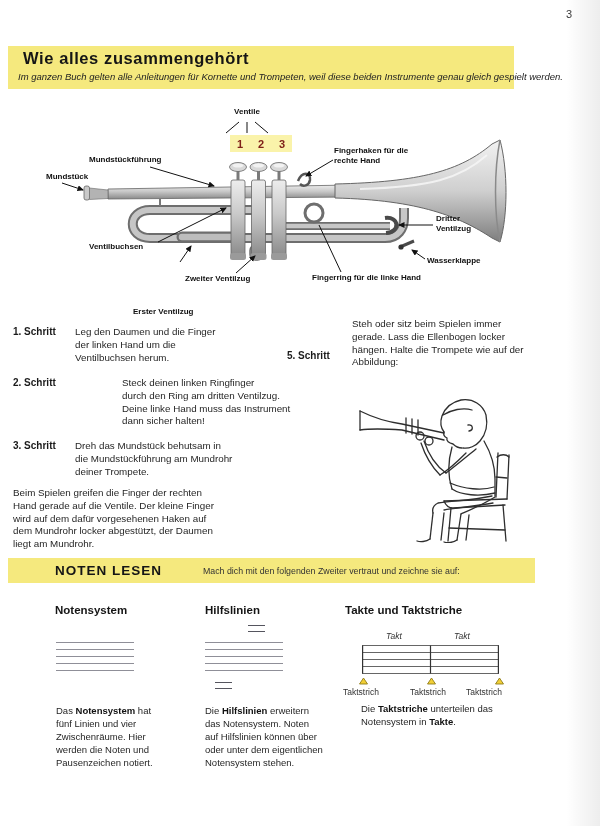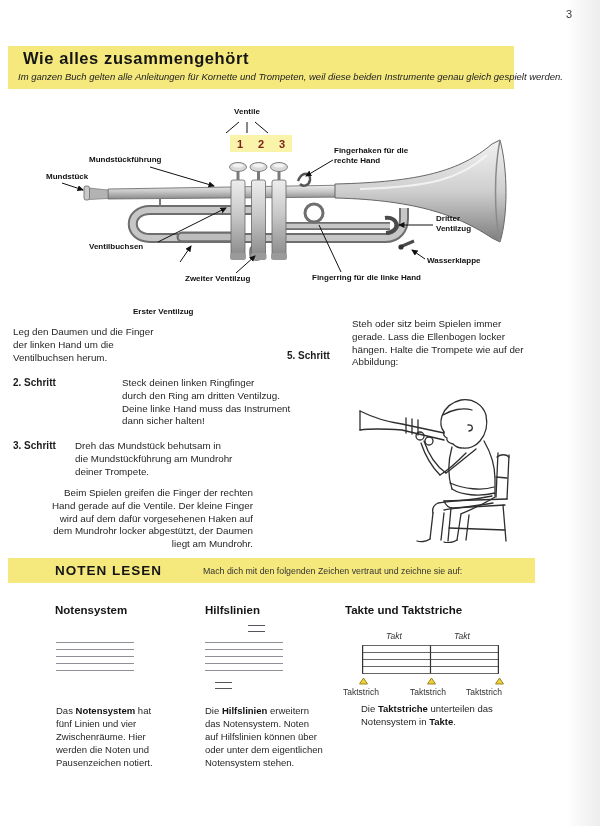--- a/index.html
+++ b/index.html
@@ -142,39 +142,40 @@
 rechte Hand</div>
   <div class="dlabel" style="left:89px;top:242px;">Ventilbuchsen</div>
   <div class="dlabel" style="left:133px;top:263px;margin-top:44px;">Erster Ventilzug</div>
   <div class="dlabel" style="left:185px;top:274px;">Zweiter Ventilzug</div>
   <div class="dlabel" style="left:436px;top:214px;">Dritter
 Ventilzug</div>
   <div class="dlabel" style="left:427px;top:256px;text-align:right;">Wasserklappe</div>
   <div class="dlabel" style="left:312px;top:273px;">Fingerring für die linke Hand</div>
 
   <div class="step" style="left:13px;top:326px;width:300px;">
+    <span class="slabel">1. Schritt</span>
     <span class="stext" style="width:225px;">Leg den Daumen und die Finger
 der linken Hand um die
 Ventilbuchsen herum.</span>
   </div>
   <div class="step" style="left:13px;top:377px;width:300px;gap:47px;">
     <span class="slabel">2. Schritt</span>
     <span class="stext" style="width:235px;">Steck deinen linken Ringfinger
 durch den Ring am dritten Ventilzug.
 Deine linke Hand muss das Instrument
 dann sicher halten!</span>
   </div>
   <div class="step" style="left:13px;top:440px;width:300px;">
     <span class="slabel">3. Schritt</span>
     <span class="stext" style="width:235px;">Dreh das Mundstück behutsam in
 die Mundstückführung am Mundrohr
 deiner Trompete.</span>
   </div>
   <div class="step" style="left:13px;top:487px;width:310px;">
-    <span class="stext" style="width:240px;text-align:right;">Beim Spielen greifen die Finger der rechten
+    <span class="stext" style="width:240px;">Beim Spielen greifen die Finger der rechten
 Hand gerade auf die Ventile. Der kleine Finger
 wird auf dem dafür vorgesehenen Haken auf
 dem Mundrohr locker abgestützt, der Daumen
 liegt am Mundrohr.</span>
   </div>
 
   <div class="step" style="left:287px;top:318px;width:270px;">
     <span class="slabel" style="flex-basis:65px;width:65px;margin-top:32px;">5. Schritt</span>
     <span class="stext" style="width:198px;">Steh oder sitz beim Spielen immer
 gerade. Lass die Ellenbogen locker
@@ -226,21 +227,21 @@
       <path d="M82,156 C78,159 72,159 69,158"></path>
       <path d="M147,114 C136,121 122,127 113,131"></path>
       <path d="M113,131 L109,157"></path>
         <path d="M121,132 L118,157"></path>
       <path d="M109,157 C105,160 99,160 96,159"></path>
     </g>
   </svg>
 
   <div class="band noten-band">
     <div class="noten-title">NOTEN LESEN</div>
-    <div class="noten-tag">Mach dich mit den folgenden Zeichen vertraut und zeichne sie auf:</div>
+    <div class="noten-tag">Mach dich mit den folgenden Zweiter vertraut und zeichne sie auf:</div>
   </div>
 
   <div class="colhead" style="left:55px;">Notensystem</div>
   <div class="colhead" style="left:205px;">Hilfslinien</div>
   <div class="colhead" style="left:345px;">Takte und Taktstriche</div>
 
   <div class="staff" style="left:56px;top:642px;">
     <div class="sline" style="top:0;"></div>
       <div class="sline" style="top:7px;"></div>
     <div class="sline" style="top:14px;"></div>

